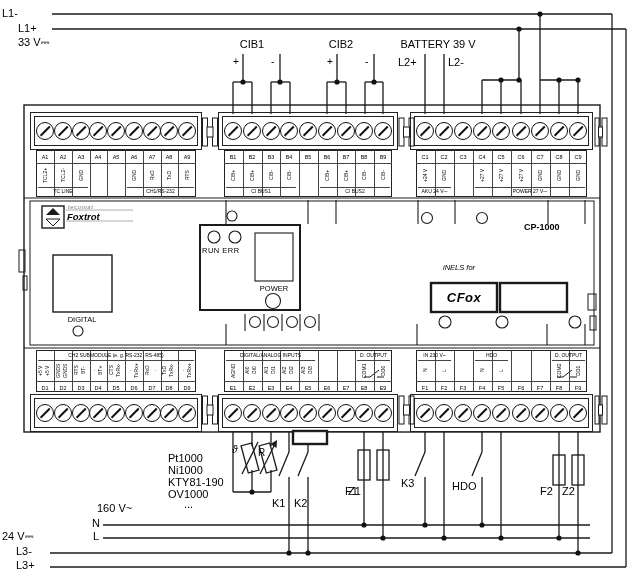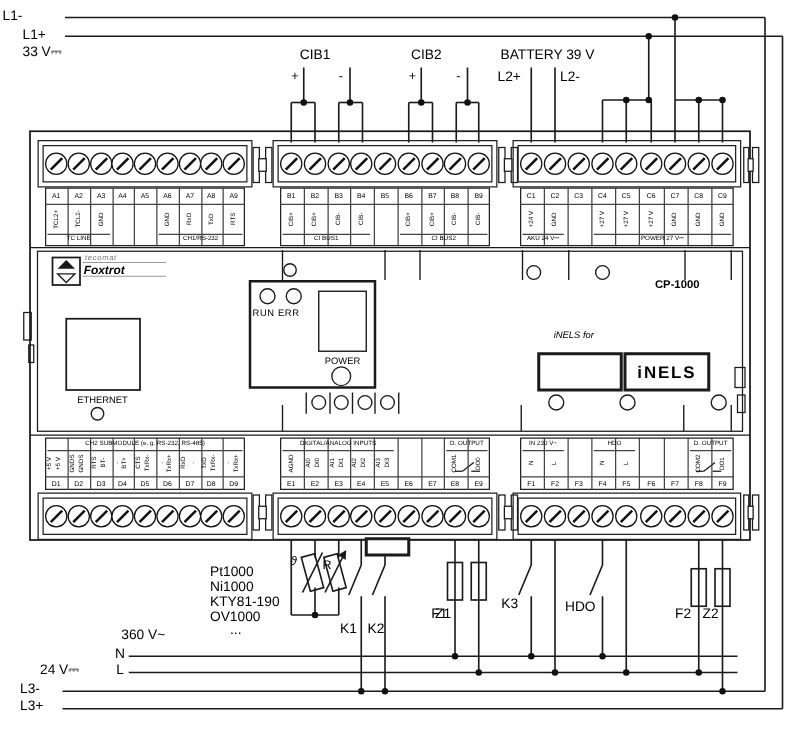--- a/index.html
+++ b/index.html
@@ -629,41 +629,41 @@
     <div class="lbl s10" style="left:365px;top:56px">-</div>
     <div class="lbl s11 ctr" style="left:388px;top:38px;width:100px">BATTERY 39 V</div>
     <div class="lbl s11" style="left:398px;top:56px">L2+</div>
     <div class="lbl s11" style="left:448px;top:56px">L2-</div>
 
     <div class="lbl" style="left:68px;top:204px;font-size:6px;color:#777;letter-spacing:.6px;font-style:italic">tecomat</div>
     <div class="lbl it" style="left:67px;top:211px;font-size:9.5px;font-weight:bold">Foxtrot</div>
     <div class="lbl s9b" style="left:524px;top:222px">CP-1000</div>
     <div class="lbl s8" style="left:202px;top:246px;letter-spacing:.5px">RUN ERR</div>
     <div class="lbl s8 ctr" style="left:255px;top:284px;width:38px">POWER</div>
-    <div class="lbl s8 ctr" style="left:52px;top:315px;width:60px">ETHERNET</div>
+    <div class="lbl s8 ctr" style="left:52px;top:315px;width:60px">DIGITAL</div>
     <div class="lbl s8 it" style="left:443px;top:263px">iNELS for</div>
-    <div class="logoBox" style="left:500px;top:283px;width:67px;height:29px;font-size:13.5px;font-weight:bold;letter-spacing:1.5px">iNELS</div>
+    <div class="logoBox" style="left:431px;top:283px;width:66px;height:29px;font-size:13px;font-weight:bold;font-style:italic;letter-spacing:.5px">CFox</div>
 
     <div class="lbl s11" style="left:168px;top:452px">Pt1000</div>
     <div class="lbl s11" style="left:168px;top:464px">Ni1000</div>
     <div class="lbl s11" style="left:168px;top:476px">KTY81-190</div>
     <div class="lbl s11" style="left:168px;top:488px">OV1000</div>
     <div class="lbl s11" style="left:184px;top:498px">...</div>
     <div class="lbl s10 it" style="left:232px;top:444px">ϑ</div>
     <div class="lbl s10" style="left:258px;top:447px">R</div>
 
     <div class="lbl s11" style="left:272px;top:497px">K1</div>
     <div class="lbl s11" style="left:294px;top:497px">K2</div>
     <div class="lbl s11" style="left:345px;top:485px">F1</div>
     <div class="lbl s11" style="left:348px;top:485px">Z1</div>
     <div class="lbl s11" style="left:401px;top:477px">K3</div>
     <div class="lbl s11" style="left:452px;top:480px">HDO</div>
     <div class="lbl s11" style="left:540px;top:485px">F2</div>
     <div class="lbl s11" style="left:562px;top:485px">Z2</div>
 
-    <div class="lbl s11" style="left:97px;top:502px">360 V~</div>
+    <div class="lbl s11" style="left:97px;top:502px">160 V~</div>
     <div class="lbl s11" style="left:92px;top:517px">N</div>
     <div class="lbl s11" style="left:93px;top:530px">L</div>
-    <div class="lbl s11" style="left:32px;top:530px">24 V⎓</div>
+    <div class="lbl s11" style="left:2px;top:530px">24 V⎓</div>
     <div class="lbl s11" style="left:16px;top:545px">L3-</div>
     <div class="lbl s11" style="left:16px;top:559px">L3+</div>
   </div>
 </div>
 
 </body></html>

